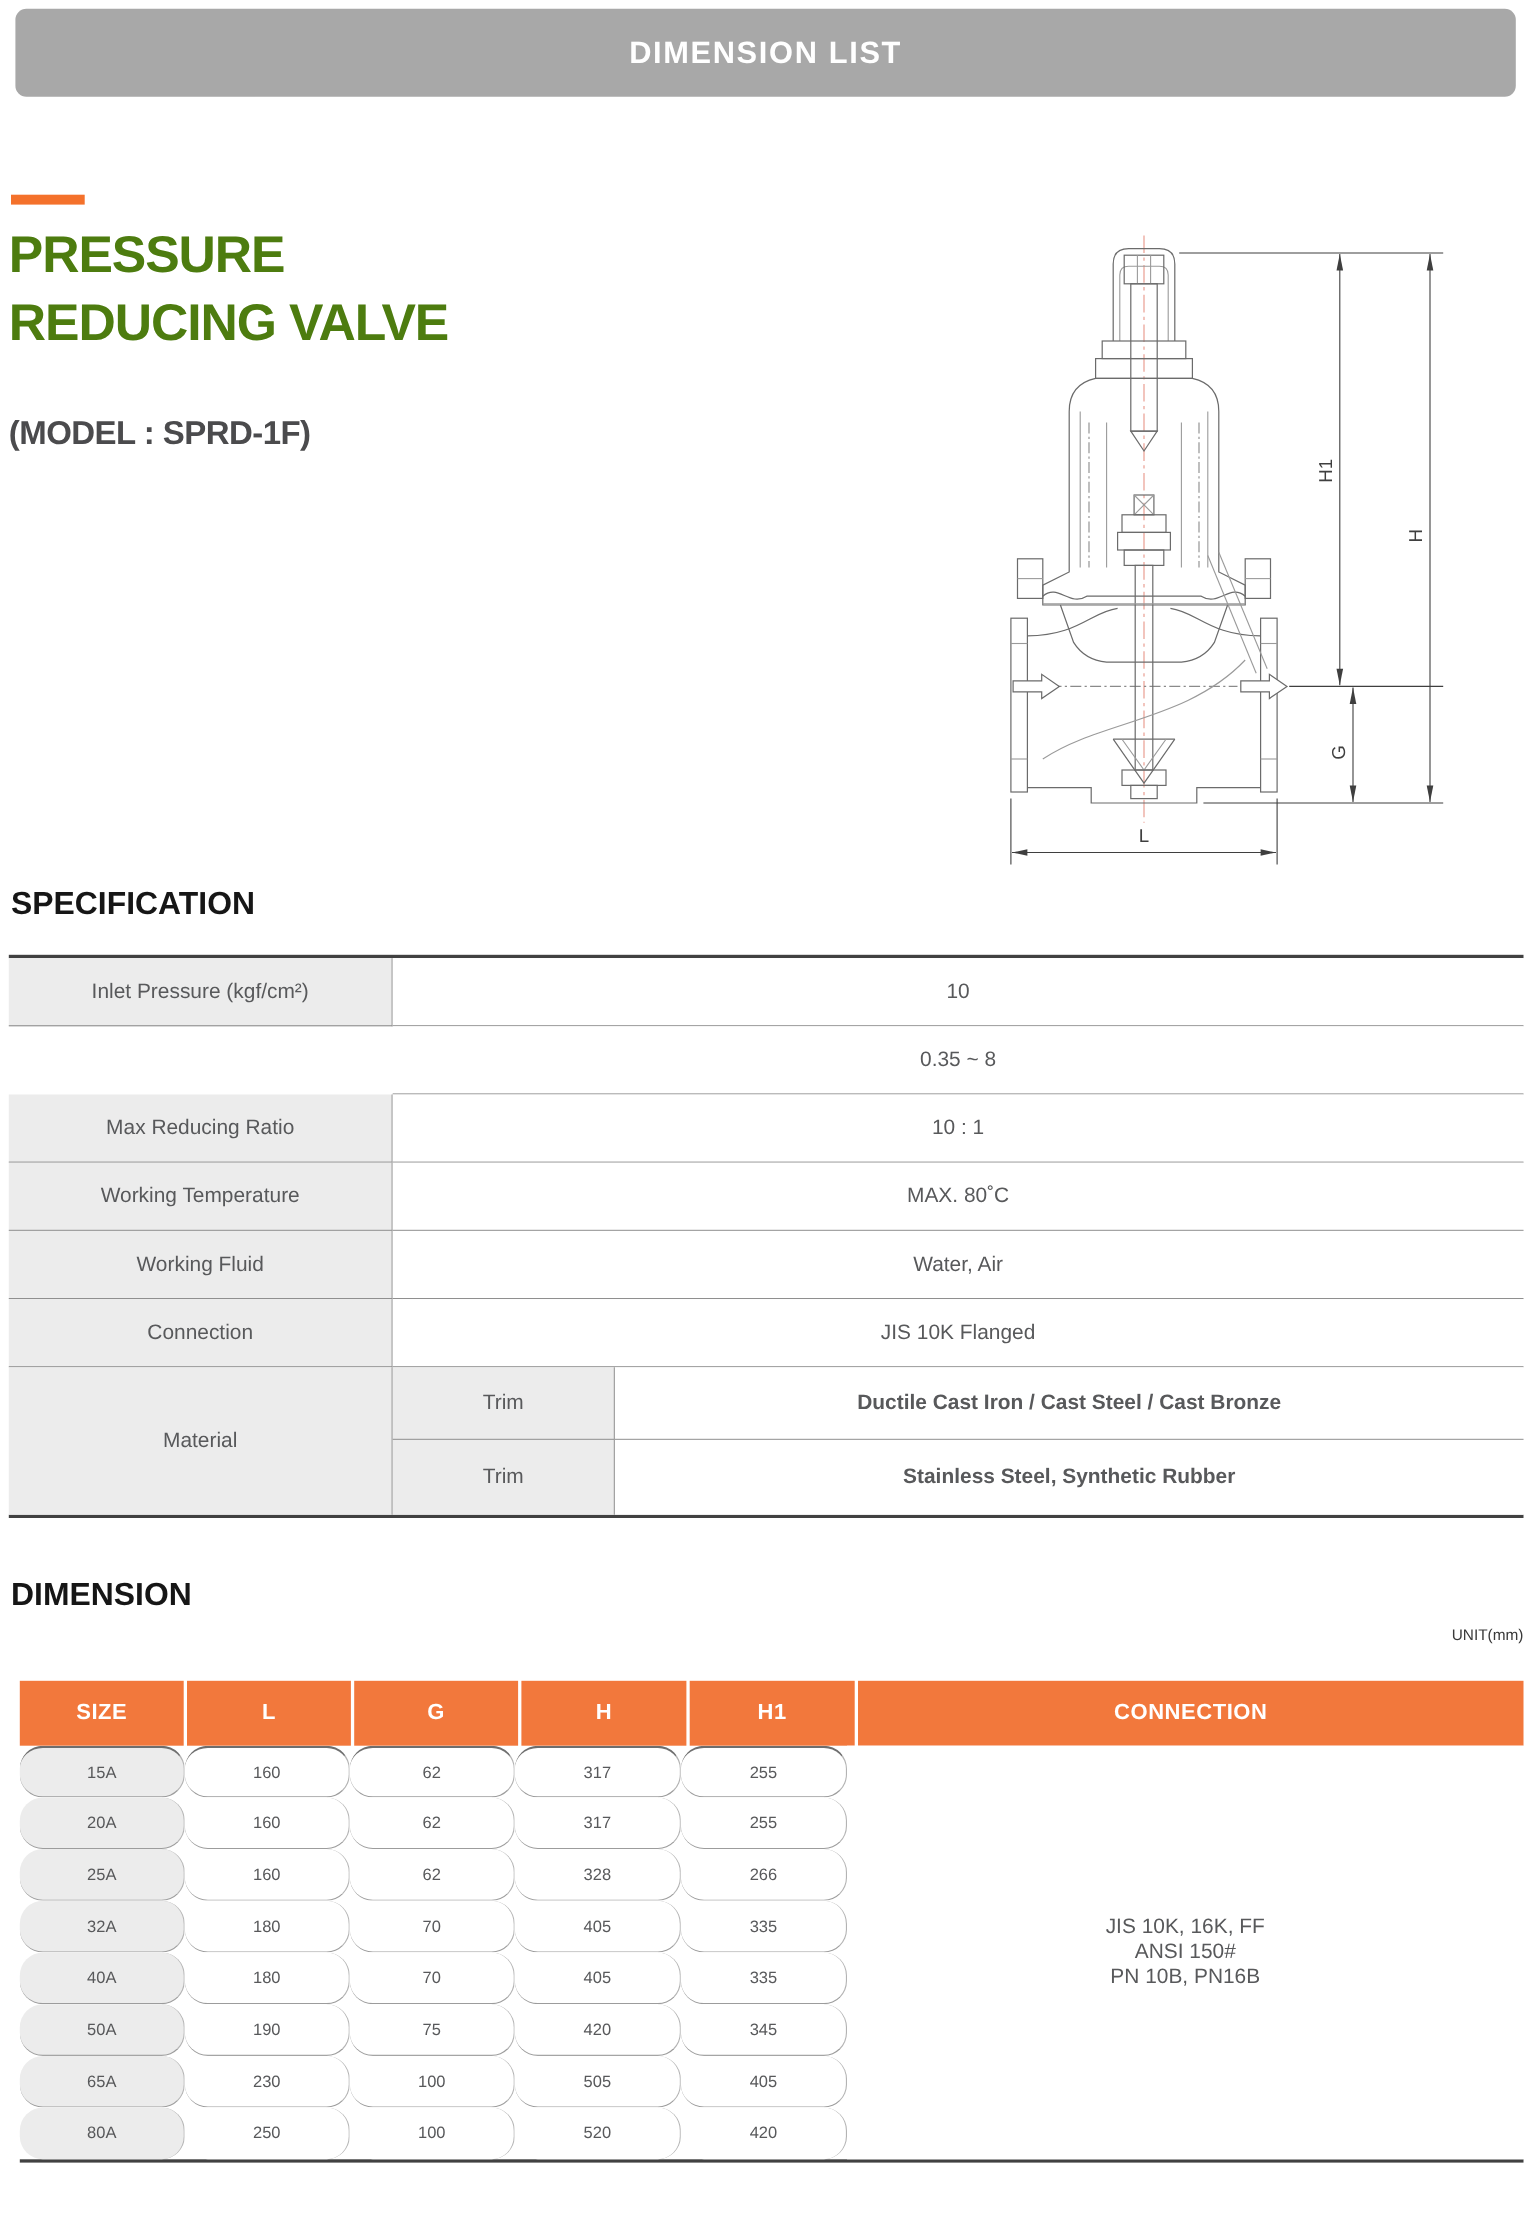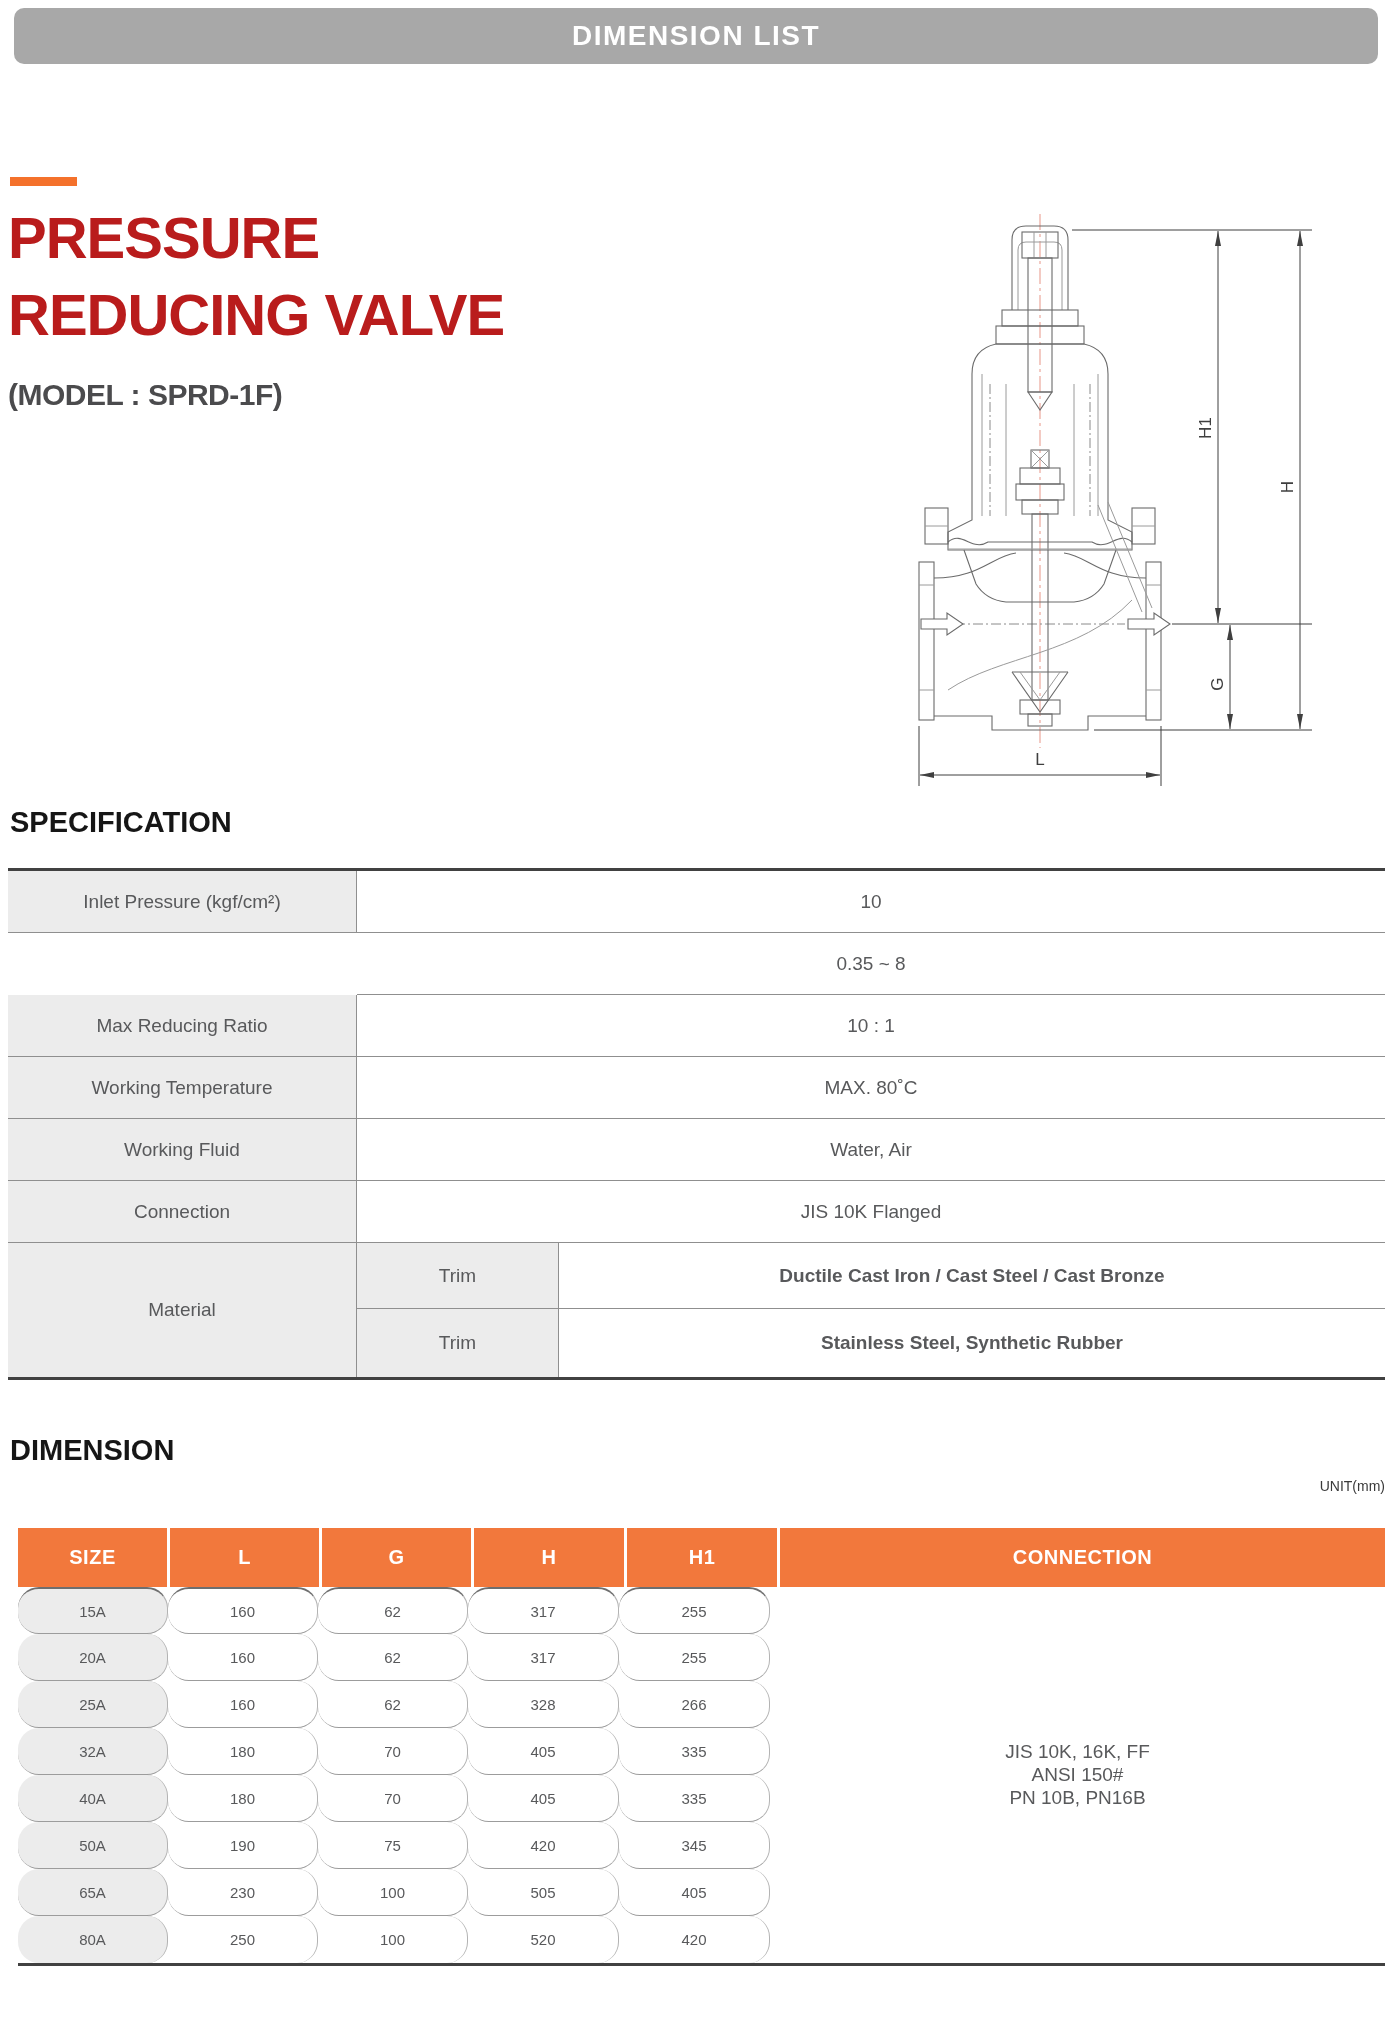--- a/index.html
+++ b/index.html
@@ -2,31 +2,31 @@
 <html><head>
 <meta charset="utf-8">
 <style>
   * { margin:0; padding:0; box-sizing:border-box; }
   html,body { background:#ffffff; }
   body { font-family:"Liberation Sans", sans-serif; color:#58595b; }
   .page { position:relative; width:1392px; height:2032px; background:#fff; overflow:hidden; }
 
   
   .banner {
-    position:absolute; left:14px; top:8px; width:1364px; height:56px;
+    position:absolute; left:14px; top:8px; width:1364px; height:80px;
     background:#a8a8a8; border-radius:10px;
     display:flex; align-items:center; justify-content:center;
   }
   .banner-title { color:#ffffff; font-size:28px; font-weight:bold; letter-spacing:1.5px; }
 
   
   .dash { position:absolute; left:10px; top:177px; width:67px; height:9px; background:#f4712b; }
   .product-title {
     position:absolute; left:8px; top:200px; width:660px;
-    font-size:58px; font-weight:bold; color:#b91c1c; line-height:1.32; letter-spacing:-1px;
+    font-size:47px; font-weight:bold; color:#4d7c0f; line-height:1.32; letter-spacing:-1px;
   }
   .product-model {
     position:absolute; left:8px; top:378px;
     font-size:30px; font-weight:bold; color:#4b4b4d; letter-spacing:-0.5px;
   }
 
   
   .drawing-wrap { position:absolute; left:880px; top:140px; width:470px; height:670px; }
   .mech { stroke:#6b6b6b; stroke-width:1.1; fill:none; }
   .mech-light { stroke:#9a9a9a; stroke-width:1; fill:none; }

